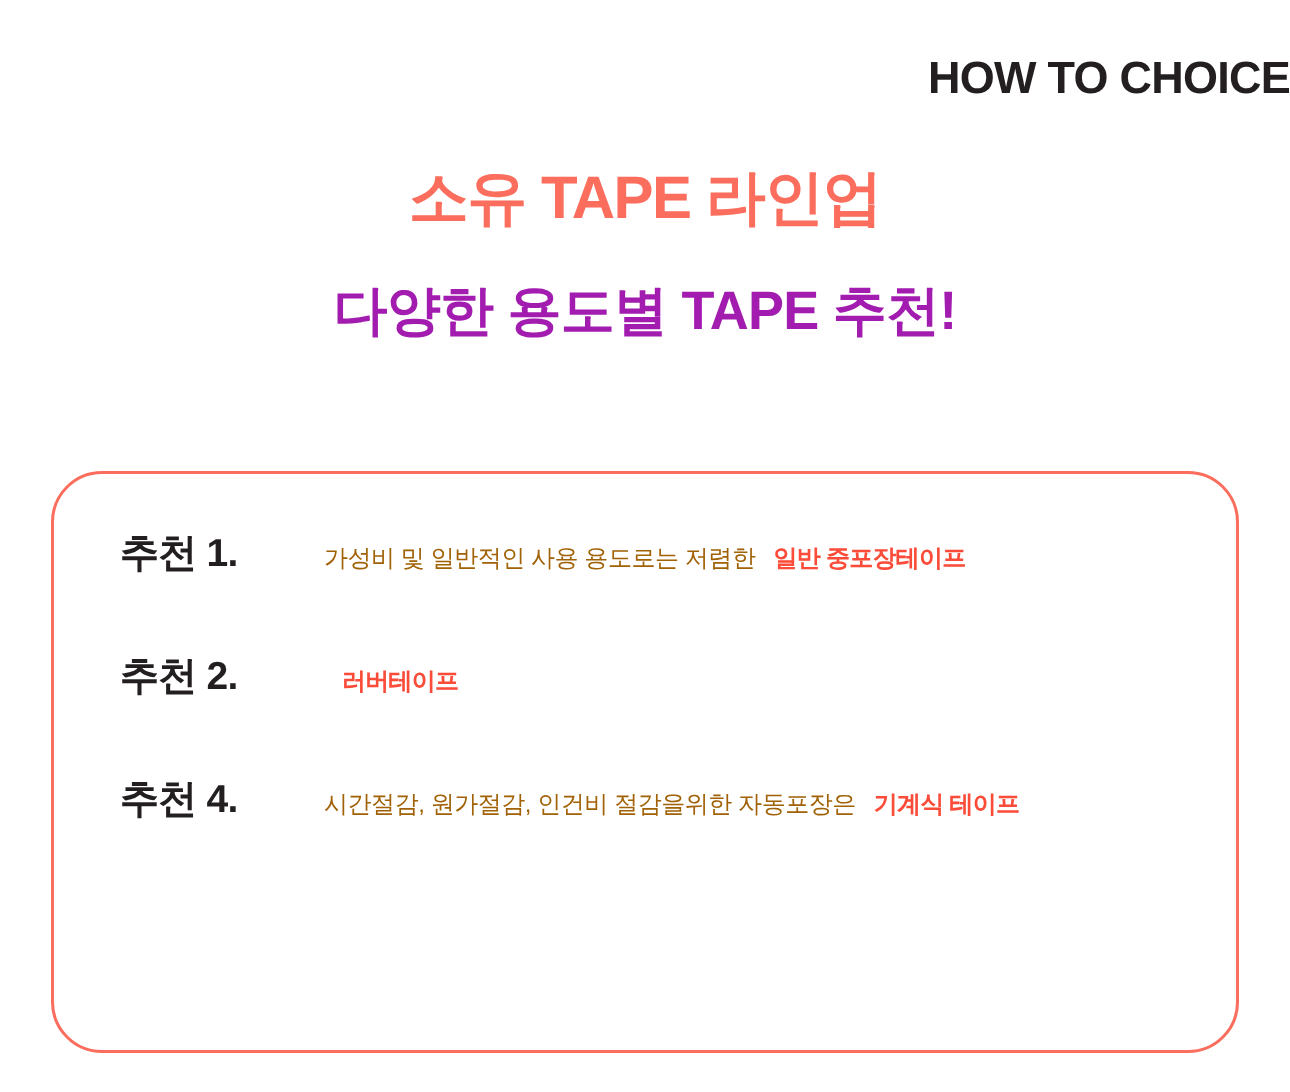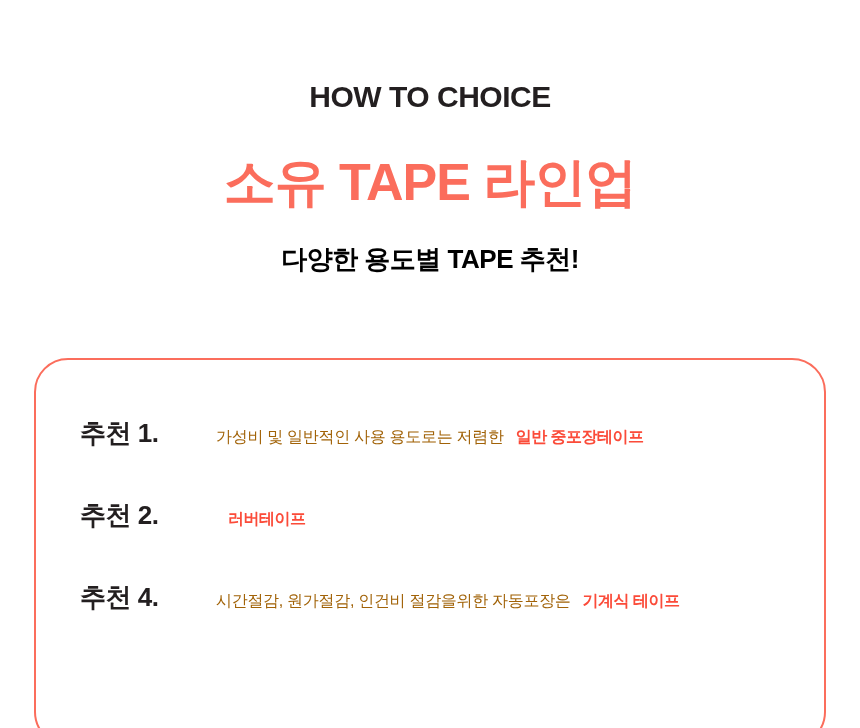--- a/index.html
+++ b/index.html
@@ -13,57 +13,57 @@
     font-family: "Liberation Sans", sans-serif;
     color: #231f20;
     overflow: hidden;
   }
   .page {
     position: relative;
     width: 860px;
     height: 728px;
   }
   .eyebrow {
-    text-align: center;
+    text-align: right;
     font-size: 30px;
     font-weight: bold;
     letter-spacing: -0.5px;
     color: #231f20;
-    margin-top: 80px;
+    margin-top: 36px;
   }
   .headline {
     text-align: center;
-    font-size: 52px;
+    font-size: 40px;
     font-weight: bold;
     letter-spacing: -1px;
     color: #fb6d5c;
     margin-top: 34px;
   }
   .subhead {
     text-align: center;
-    font-size: 26px;
+    font-size: 36px;
     font-weight: bold;
     letter-spacing: -0.5px;
-    color: #000000;
+    color: #a21caf;
     margin-top: 24px;
   }
   .card {
     position: absolute;
     left: 34px;
     top: 278px;
     width: 792px;
     height: 388px;
     border: 2px solid #fb6d5c;
     border-radius: 34px;
     box-sizing: border-box;
   }
   .rows {
     position: absolute;
     left: 0;
-    top: 56px;
+    top: 35px;
     width: 100%;
   }
   .row {
     display: flex;
     align-items: baseline;
     height: 82px;
   }
   .row-label {
     width: 180px;
     padding-left: 44px;

